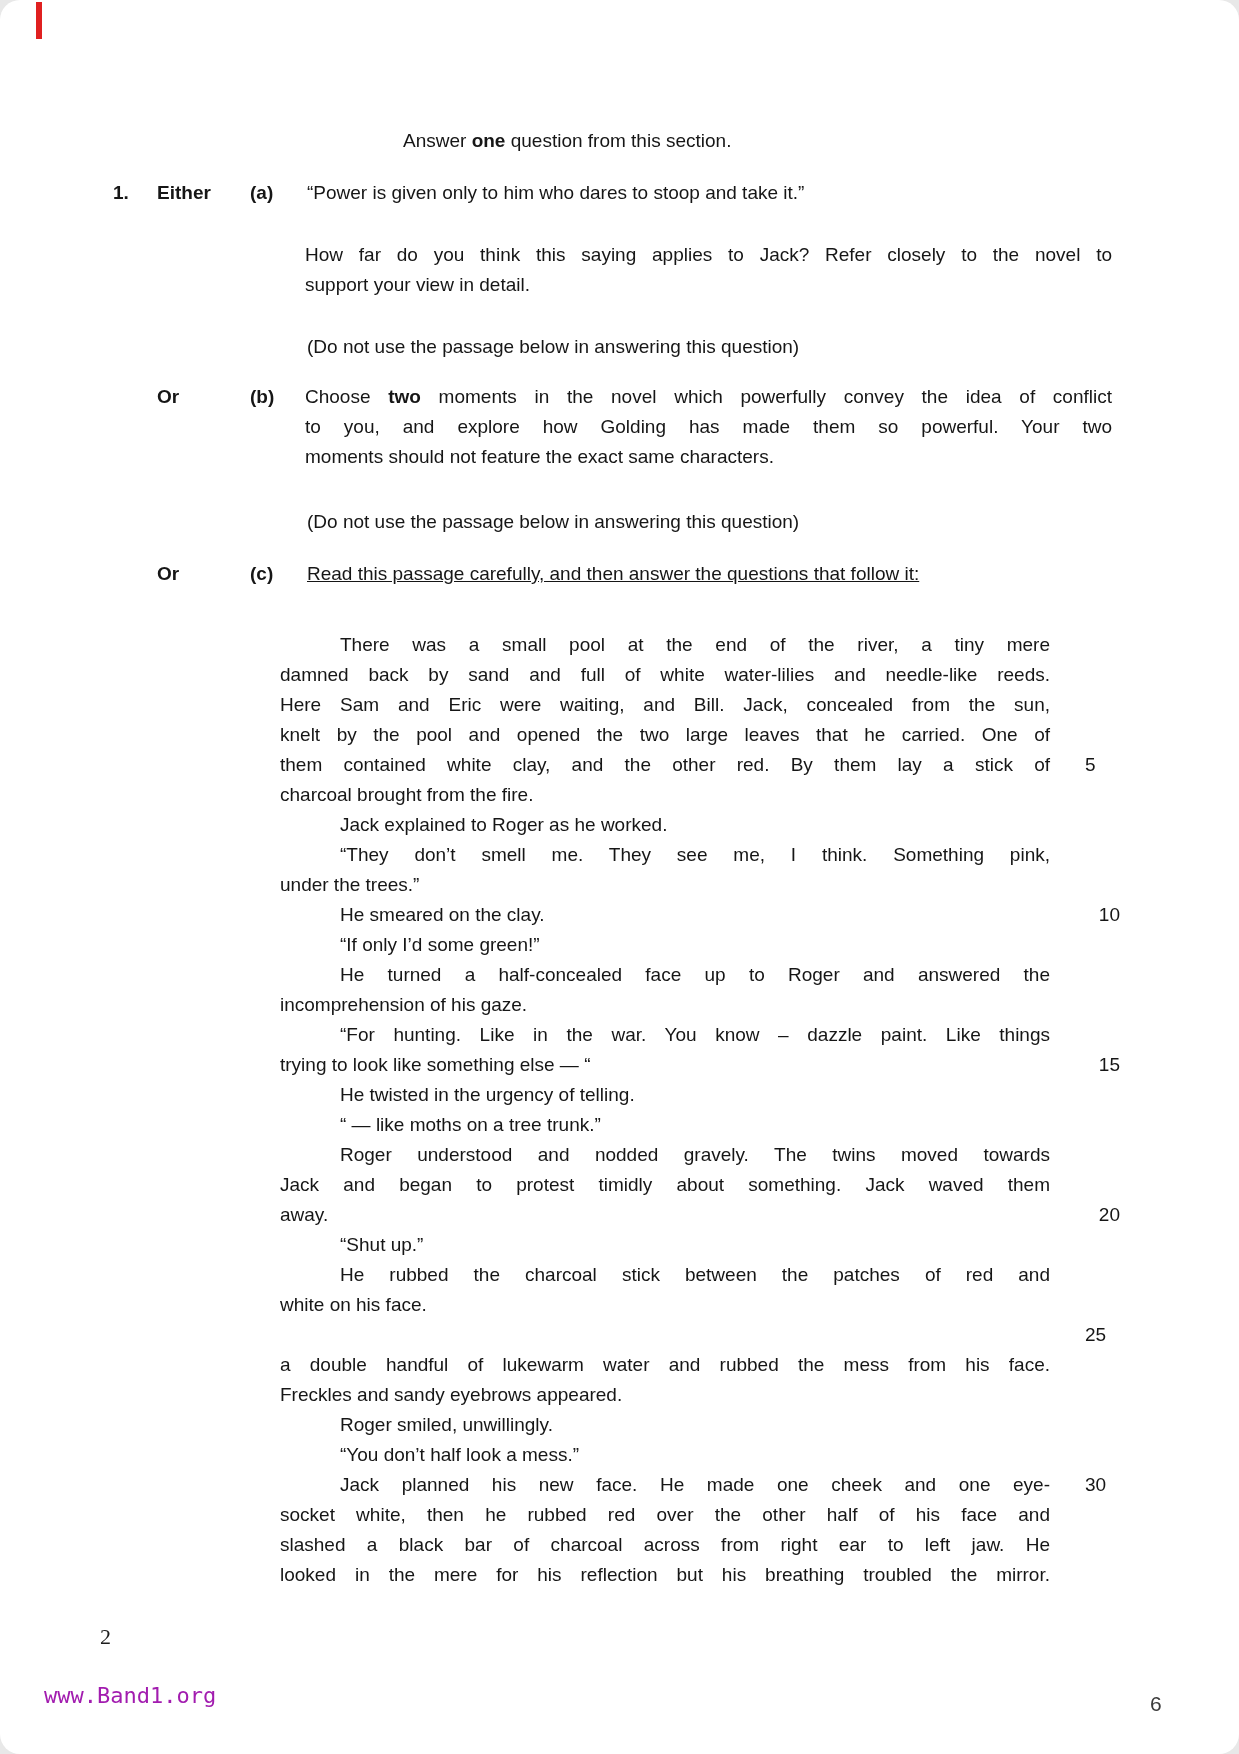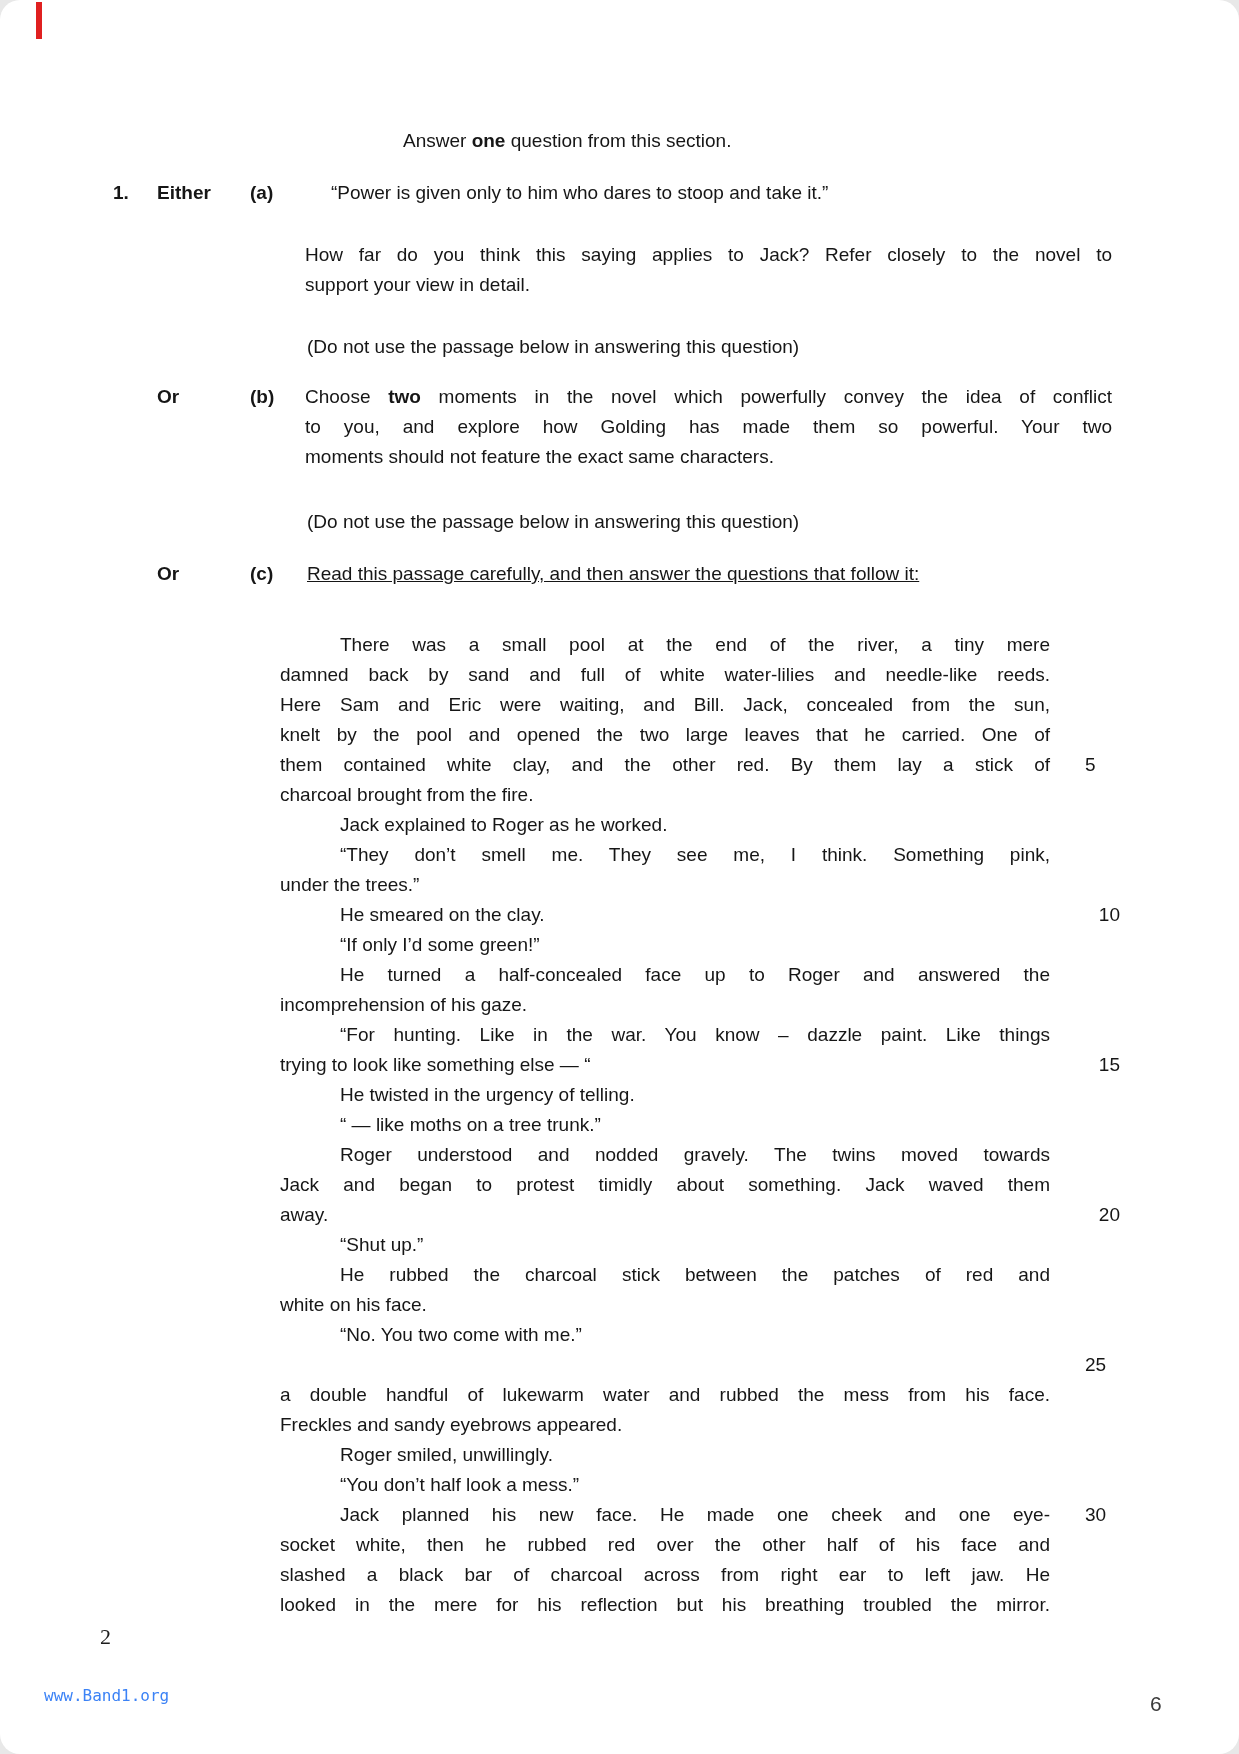--- a/index.html
+++ b/index.html
@@ -10,21 +10,21 @@
   }
   .abs { position:absolute; }
   .line { line-height:30px; height:30px; }
   .just { text-align:justify; text-align-last:justify; }
   .ind  { text-indent:60px; }
 
   .hdr { left:403px; top:126px; }
   .qnum    { left:113px; top:178px; font-weight:bold; }
   .either  { left:157px; top:178px; font-weight:bold; }
   .alabel  { left:250px; top:178px; font-weight:bold; }
-  .aquote  { left:307px; top:178px;margin-left:24px; }
+  .aquote  { left:307px; top:178px; }
 
   .aprompt { left:305px; top:240px; width:807px; }
   .note1   { left:307px; top:332px; }
 
   .orlbl1  { left:157px; top:382px; font-weight:bold; }
   .blabel  { left:250px; top:382px; font-weight:bold; }
   .bblock  { left:305px; top:382px; width:807px; }
   .note2   { left:307px; top:507px; }
 
   .orlbl2  { left:157px; top:559px; font-weight:bold; }
@@ -34,21 +34,21 @@
   .passage { left:280px; top:630px; width:770px; }
   .pl { position:relative; height:30px; line-height:30px; }
   .lnum { position:absolute; left:805px; top:0; width:35px; text-align:right;
           text-indent:0; font-weight:normal; }
 
   .red-mark { left:36px; top:2px; width:6px; height:37px; }
 
   .pgnum  { left:100px; top:1624px; font-family:"Liberation Serif", serif;
             font-size:22px; line-height:26px; color:#1c1c1c; }
   .site   { left:44px;  top:1681px; font-family:"DejaVu Sans Mono", monospace;
-            font-size:16px; line-height:30px; color:#3b82f6; }
+            font-size:22px; line-height:30px; color:#a21caf; }
   .sheetnum { left:1150px; top:1692px; font-size:21px; line-height:24px;
               color:#3a3a3a; }
 </style>
 </head>
 <body>
 
 <div class="page">
 
   <div class="abs red-mark" id="redmark" style="background: rgb(224, 32, 32);"></div>
 
@@ -121,21 +121,20 @@
       <div class="pl just"><span class="pl-text">Jack and began to protest timidly about something. Jack waved them</span><span class="lnum"></span></div>
 
       <div class="pl"><span class="pl-text">away.</span><span class="lnum">20</span></div>
 
       <div class="pl ind"><span class="pl-text">“Shut up.”</span><span class="lnum"></span></div>
 
       <div class="pl just ind"><span class="pl-text">He rubbed the charcoal stick between the patches of red and</span><span class="lnum"></span></div>
 
       <div class="pl"><span class="pl-text">white on his face.</span><span class="lnum"></span></div>
 
-      <div class="pl ind"><span class="pl-text">“No. You two come with me.”</span><span class="lnum"></span></div>
 
       <div class="pl just ind"><span class="lnum">25</span></div>
 
       <div class="pl just"><span class="pl-text">a double handful of lukewarm water and rubbed the mess from his face.</span><span class="lnum"></span></div>
 
       <div class="pl"><span class="pl-text">Freckles and sandy eyebrows appeared.</span><span class="lnum"></span></div>
 
       <div class="pl ind"><span class="pl-text">Roger smiled, unwillingly.</span><span class="lnum"></span></div>
 
       <div class="pl ind"><span class="pl-text">“You don’t half look a mess.”</span><span class="lnum"></span></div>

